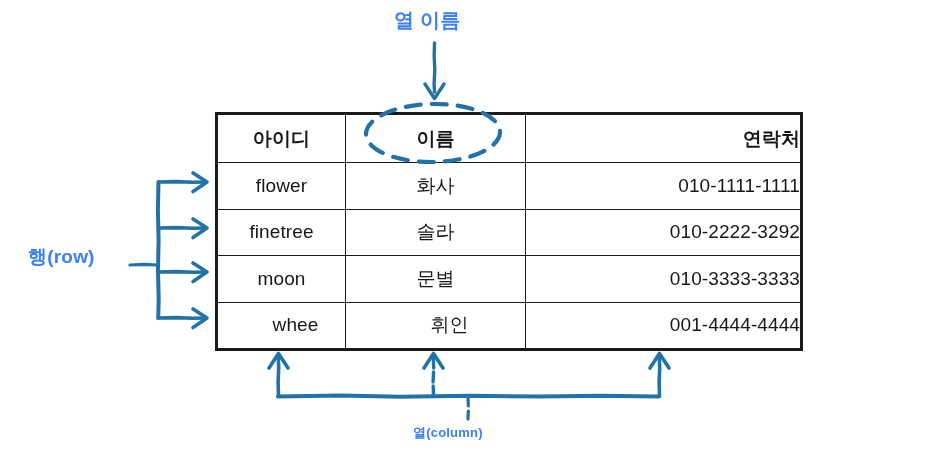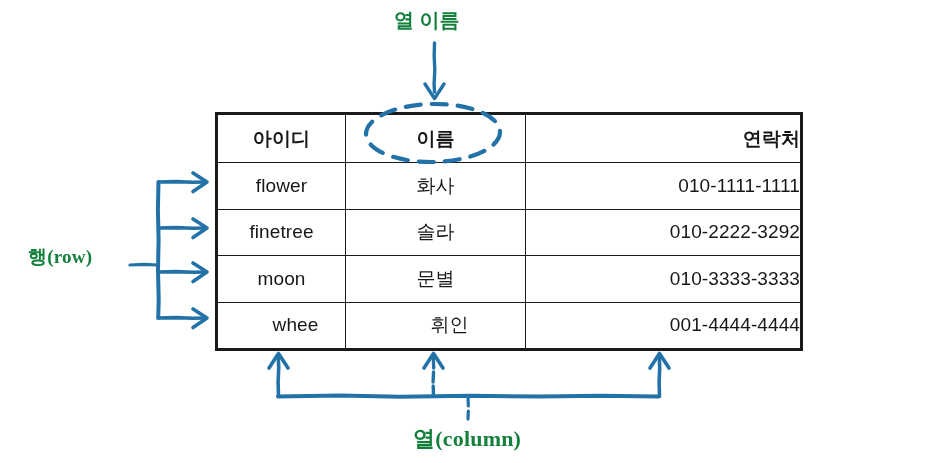--- a/index.html
+++ b/index.html
@@ -67,40 +67,40 @@
   .db-table tbody tr:last-child td { border-bottom-width: 3px; padding-left: 28px; }
 
   .phone-cell {
     font-size: 19px;
     letter-spacing: 0.2px;
   }
 
   
   .ann-label {
     position: absolute;
-    color: #15803d;
-    font-family: Liberation Serif, serif;
+    color: #3b82f6;
+    font-family: Liberation Sans, sans-serif;
     font-weight: 700;
     white-space: nowrap;
     letter-spacing: 0.2px;
   }
   #label-column-name {
     left: 394px;
     top: 7px;
     font-size: 20px;
   }
   #label-row {
     left: 28px;
     top: 244px;
     font-size: 19px;
   }
   #label-column {
     left: 413px;
     top: 424px;
-    font-size: 22px;
+    font-size: 13px;
   }
 </style>
 </head>
 <body>
 
 <div id="stage">
 
   <table class="db-table">
     <thead>
       <tr>

